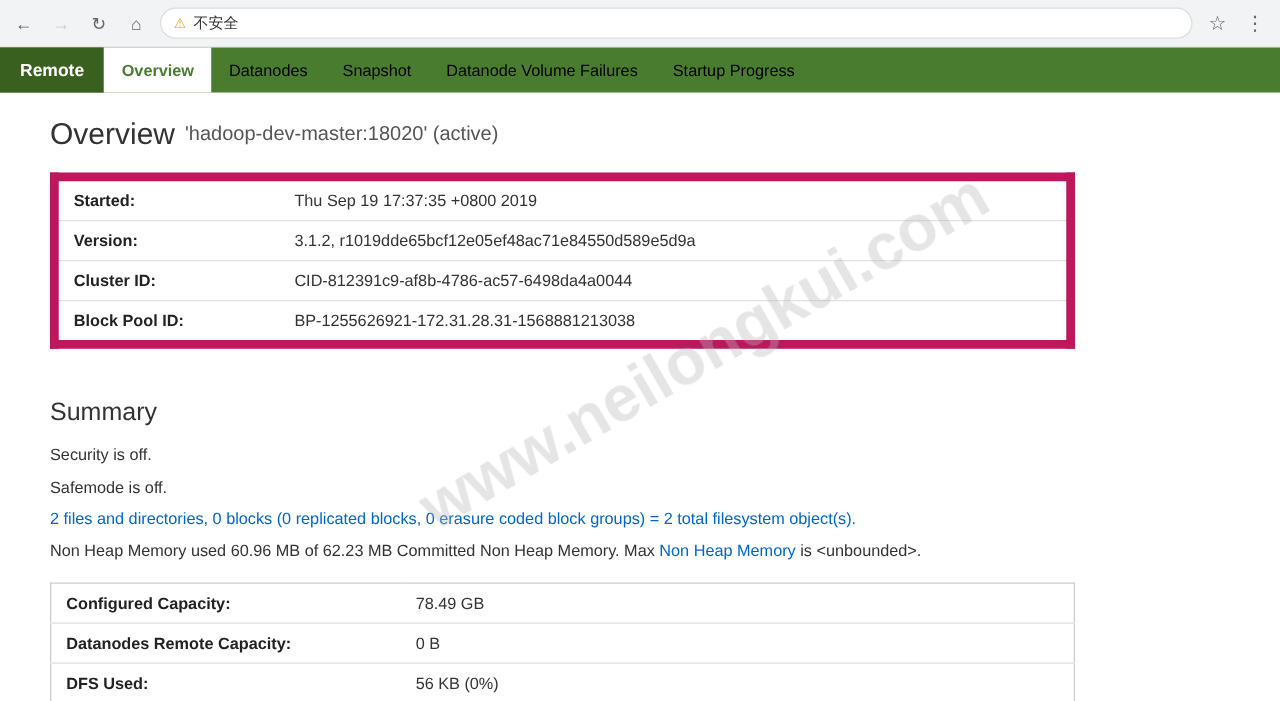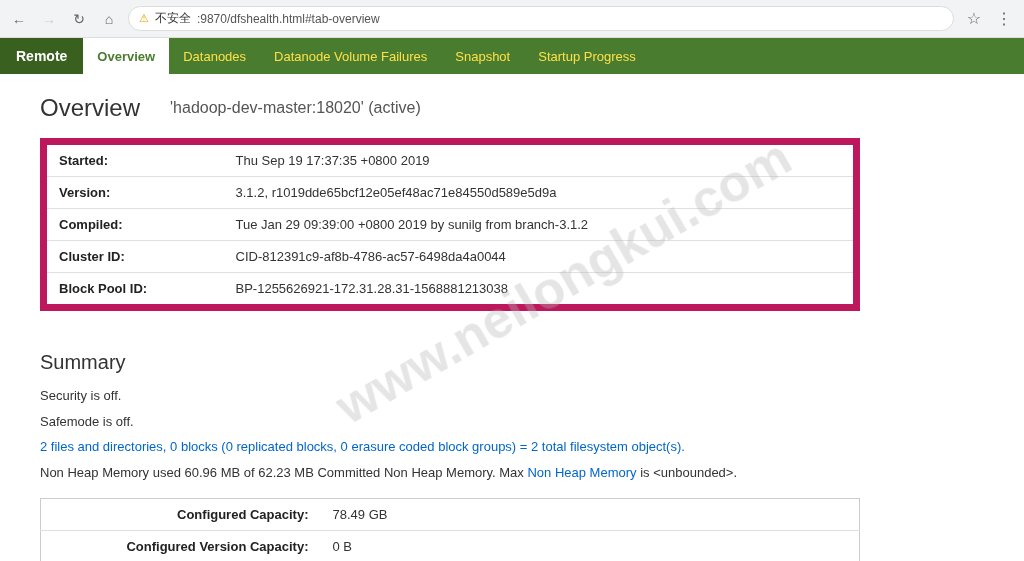--- a/index.html
+++ b/index.html
@@ -65,21 +65,21 @@
       background: #3a6020;
       padding: 8px 16px;
       color: #fff;
       font-weight: bold;
       font-size: 14px;
       height: 36px;
       display: flex; align-items: center;
     }
     .nav-item {
       padding: 8px 14px;
-      color: #fde047;
+      color: #000000;
       font-size: 13px;
       cursor: pointer;
       height: 36px;
       display: flex; align-items: center;
       text-decoration: none;
     }
     .nav-item.active {
       background: #fff;
       color: #4a7c2f;
       font-weight: bold;
@@ -101,21 +101,20 @@
       color: #333;
       margin-bottom: 16px;
       display: flex;
       align-items: center;
       gap: 8px;
     }
     .page-title .subtitle {
       font-size: 16px;
       color: #555;
       font-style: normal;
-      margin-left: 22px;
     }
 
     
     .info-table {
       width: 100%;
       border-collapse: collapse;
       border: 7px solid #be185d;
       margin-bottom: 36px;
     }
     .info-table tr { border-bottom: 1px solid #e0e0e0; }
@@ -159,21 +158,20 @@
     .stats-table tr { border-bottom: 1px solid #e0e0e0; }
     .stats-table tr:last-child { border-bottom: none; }
     .stats-table td {
       padding: 8px 12px;
       vertical-align: top;
     }
     .stats-table td:first-child {
       font-weight: bold;
       width: 280px;
       color: #222;
-      text-align: right;
     }
 
     
     .watermark {
       position: fixed;
       top: 50%;
       left: 55%;
       transform: translate(-50%, -50%) rotate(-30deg);
       font-size: 52px;
       color: rgba(180,180,180,0.35);
@@ -188,58 +186,53 @@
 
 <div class="browser-chrome">
   <div class="browser-toolbar">
     <button class="browser-nav-btn">←</button>
     <button class="browser-nav-btn disabled">→</button>
     <button class="browser-nav-btn">↻</button>
     <button class="browser-nav-btn">⌂</button>
     <div class="browser-address-bar">
       <span class="security-icon">⚠</span>
       <span class="security-label">不安全</span>
-      <span class="address-text">:9870/dfshealth.html#tab-overview</span>
     </div>
     <div class="browser-actions">
       <button class="browser-action-btn">☆</button>
       <button class="browser-action-btn">⋮</button>
     </div>
   </div>
 </div>
 
 <div class="nav-bar">
   <div class="nav-brand">Remote</div>
   <a class="nav-item active">Overview</a>
   <a class="nav-item">Datanodes</a>
+  <a class="nav-item">Snapshot</a>
   <a class="nav-item">Datanode Volume Failures</a>
-  <a class="nav-item">Snapshot</a>
   <a class="nav-item">Startup Progress</a>
 </div>
 
 <div class="main-content">
 
   <h1 class="page-title">
     <span>Overview</span>
     <span class="subtitle">'hadoop-dev-master:18020' (active)</span>
   </h1>
 
   <table class="info-table">
     <tbody id="info-table-body">
         <tr>
       <td>Started:</td>
       <td>Thu Sep 19 17:37:35 +0800 2019</td>
     </tr>
         <tr>
       <td>Version:</td>
       <td>3.1.2, r1019dde65bcf12e05ef48ac71e84550d589e5d9a</td>
-    </tr>
-        <tr>
-      <td>Compiled:</td>
-      <td>Tue Jan 29 09:39:00 +0800 2019 by sunilg from branch-3.1.2</td>
     </tr>
         <tr>
       <td>Cluster ID:</td>
       <td>CID-812391c9-af8b-4786-ac57-6498da4a0044</td>
     </tr>
         <tr>
       <td>Block Pool ID:</td>
       <td>BP-1255626921-172.31.28.31-1568881213038</td>
     </tr>
       </tbody>
@@ -256,21 +249,21 @@
     <span>Non Heap Memory used 60.96 MB of 62.23 MB Committed Non Heap Memory. Max <span class="link-text">Non Heap Memory</span> is &lt;unbounded&gt;.</span>
   </p>
 
   <table class="stats-table">
     <tbody id="stats-table-body">
         <tr>
       <td>Configured Capacity:</td>
       <td>78.49 GB</td>
     </tr>
         <tr>
-      <td>Configured Version Capacity:</td>
+      <td>Datanodes Remote Capacity:</td>
       <td>0 B</td>
     </tr>
         <tr>
       <td>DFS Used:</td>
       <td>56 KB (0%)</td>
     </tr>
       </tbody>
   </table>
 
 </div>

